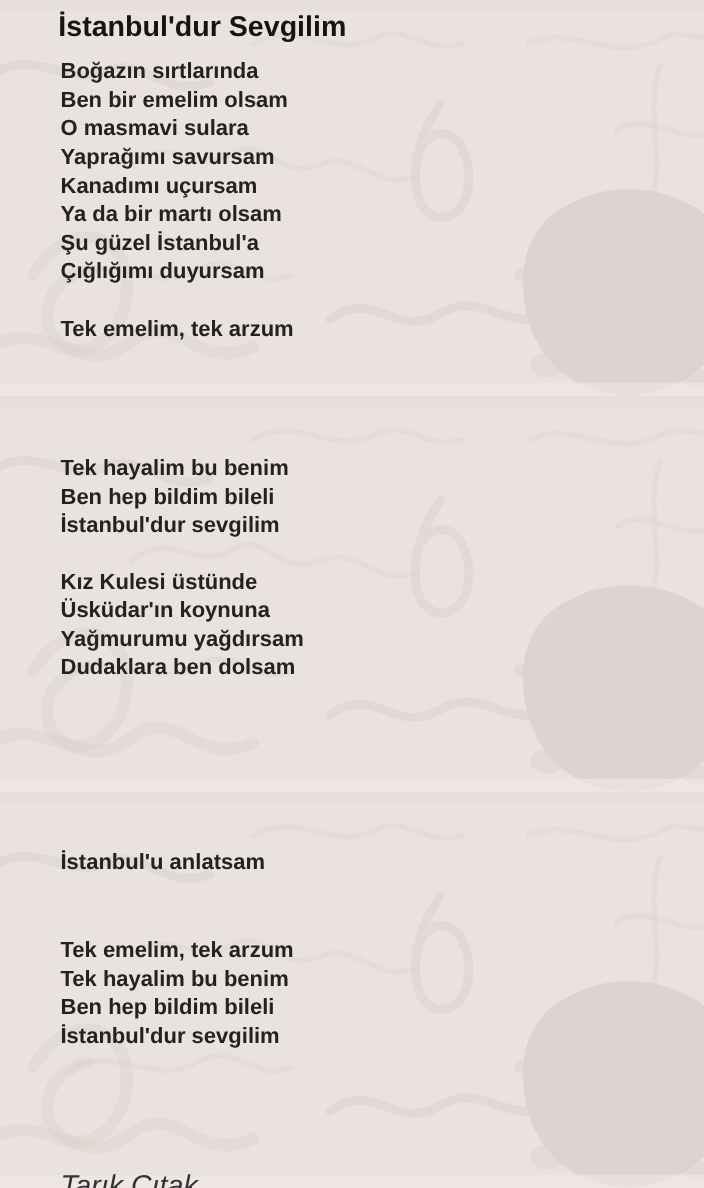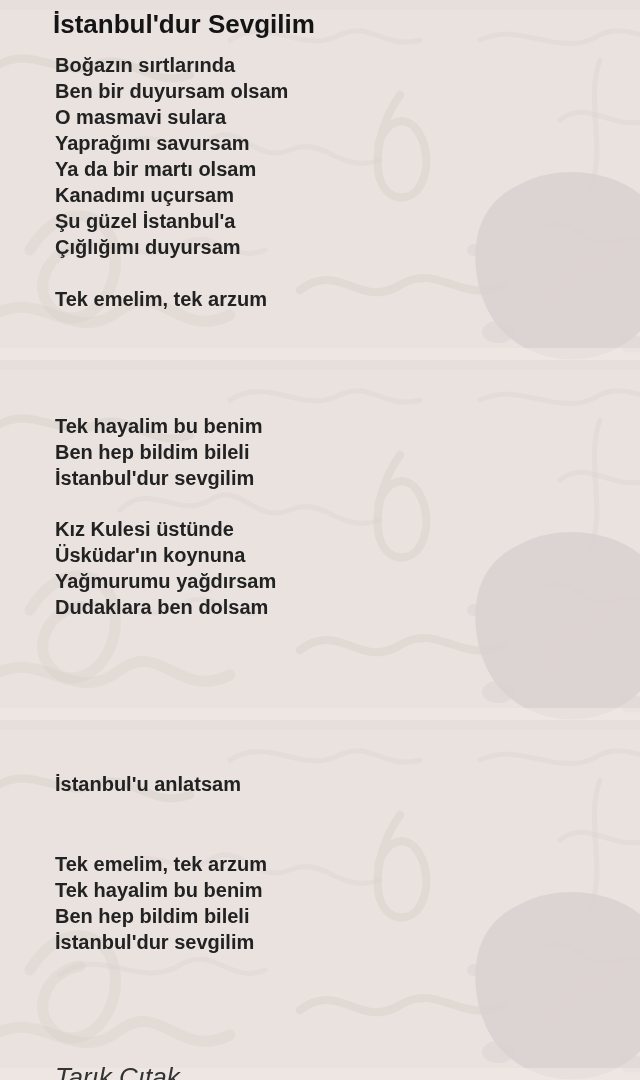--- a/index.html
+++ b/index.html
@@ -86,25 +86,25 @@
     </defs>
     <use href="#tile" x="0" y="0"></use>
     <use href="#tile" x="0" y="360"></use>
     <use href="#tile" x="0" y="720"></use>
   </svg>
 
   <h1 class="title">İstanbul'dur Sevgilim</h1>
 
   <div class="stanza" style="top:52px">
     <div class="line">Boğazın sırtlarında</div>
-    <div class="line">Ben bir duyursam olsam</div>
+    <div class="line">Ben bir emelim olsam</div>
     <div class="line">O masmavi sulara</div>
     <div class="line">Yaprağımı savursam</div>
+    <div class="line">Kanadımı uçursam</div>
     <div class="line">Ya da bir martı olsam</div>
-    <div class="line">Kanadımı uçursam</div>
     <div class="line">Şu güzel İstanbul'a</div>
     <div class="line">Çığlığımı duyursam</div>
   </div>
 
   <div class="stanza" style="top:286px">
     <div class="line">Tek emelim, tek arzum</div>
   </div>
 
   <div class="stanza" style="top:413px">
     <div class="line">Tek hayalim bu benim</div>

